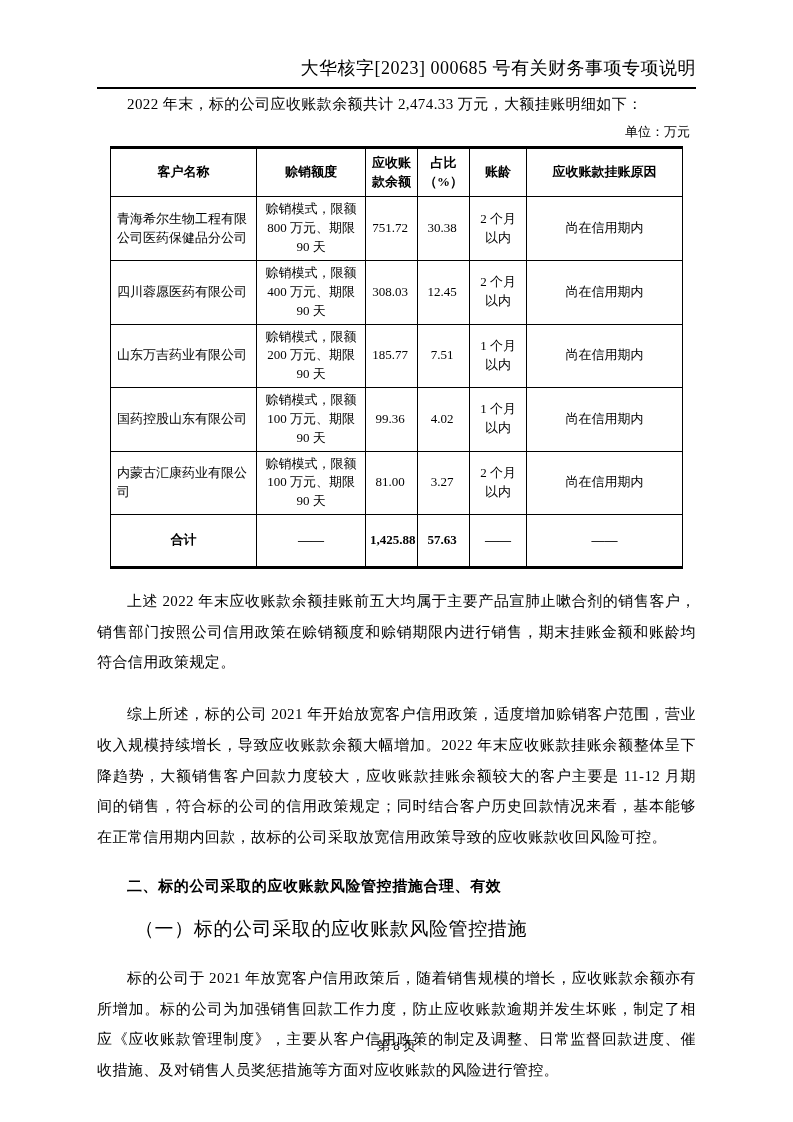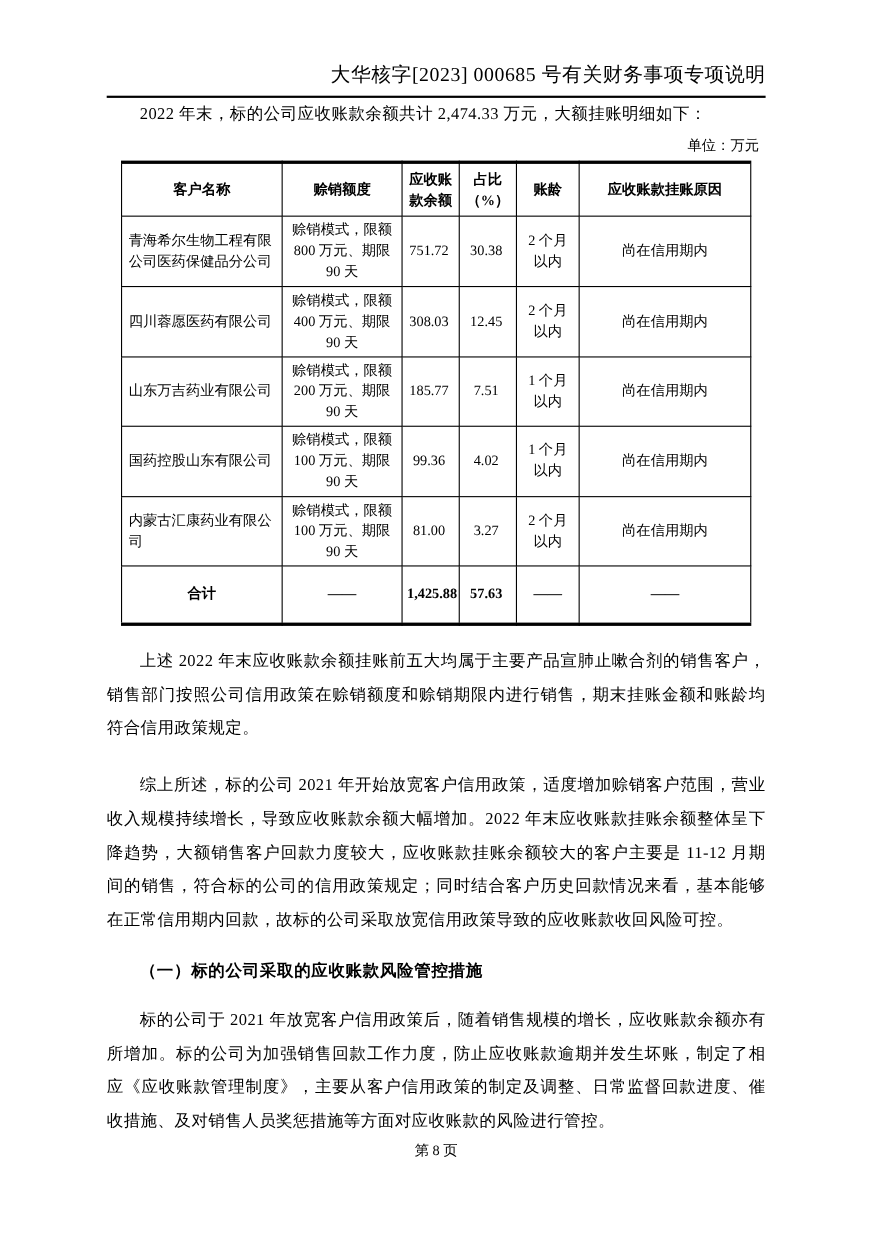--- a/index.html
+++ b/index.html
@@ -67,22 +67,22 @@
   table.rcv tr.total td { font-weight: bold; padding: 16px 4px; }
   table.rcv tr.total td.num { padding-right: 7px; }
   .h-main {
     font-size: 15px;
     font-weight: bold;
     text-indent: 2em;
     margin-top: 24px;
     letter-spacing: 0.6px;
   }
   .h-sub {
-    font-size: 15px;
-    font-weight: bold;
+    font-size: 19px;
+    font-weight: normal;
     text-indent: 2em;
     margin-top: 20px;
     letter-spacing: 0.6px;
   }
   .p-after-table { margin-top: 17px; }
   .p-spaced { margin-top: 21px; }
   .page-footer {
     position: absolute;
     left: 0;
     top: 1037px;
@@ -175,20 +175,21 @@
         <td>——</td>
         <td>——</td>
       </tr>
     </tbody>
   </table>
 
   <p class="body-text p-indent p-after-table">上述 2022 年末应收账款余额挂账前五大均属于主要产品宣肺止嗽合剂的销售客户，销售部门按照公司信用政策在赊销额度和赊销期限内进行销售，期末挂账金额和账龄均符合信用政策规定。</p>
 
   <p class="body-text p-indent p-spaced">综上所述，标的公司 2021 年开始放宽客户信用政策，适度增加赊销客户范围，营业收入规模持续增长，导致应收账款余额大幅增加。2022 年末应收账款挂账余额整体呈下降趋势，大额销售客户回款力度较大，应收账款挂账余额较大的客户主要是 11-12 月期间的销售，符合标的公司的信用政策规定；同时结合客户历史回款情况来看，基本能够在正常信用期内回款，故标的公司采取放宽信用政策导致的应收账款收回风险可控。</p>
 
+  <div class="h-main">二、标的公司采取的应收账款风险管控措施合理、有效</div>
 
   <div class="h-sub">（一）标的公司采取的应收账款风险管控措施</div>
 
   <p class="body-text p-indent p-spaced">标的公司于 2021 年放宽客户信用政策后，随着销售规模的增长，应收账款余额亦有所增加。标的公司为加强销售回款工作力度，防止应收账款逾期并发生坏账，制定了相应《应收账款管理制度》，主要从客户信用政策的制定及调整、日常监督回款进度、催收措施、及对销售人员奖惩措施等方面对应收账款的风险进行管控。</p>
 
   <div class="page-footer">第 8 页</div>
 
 </div>
 
 </body></html>

